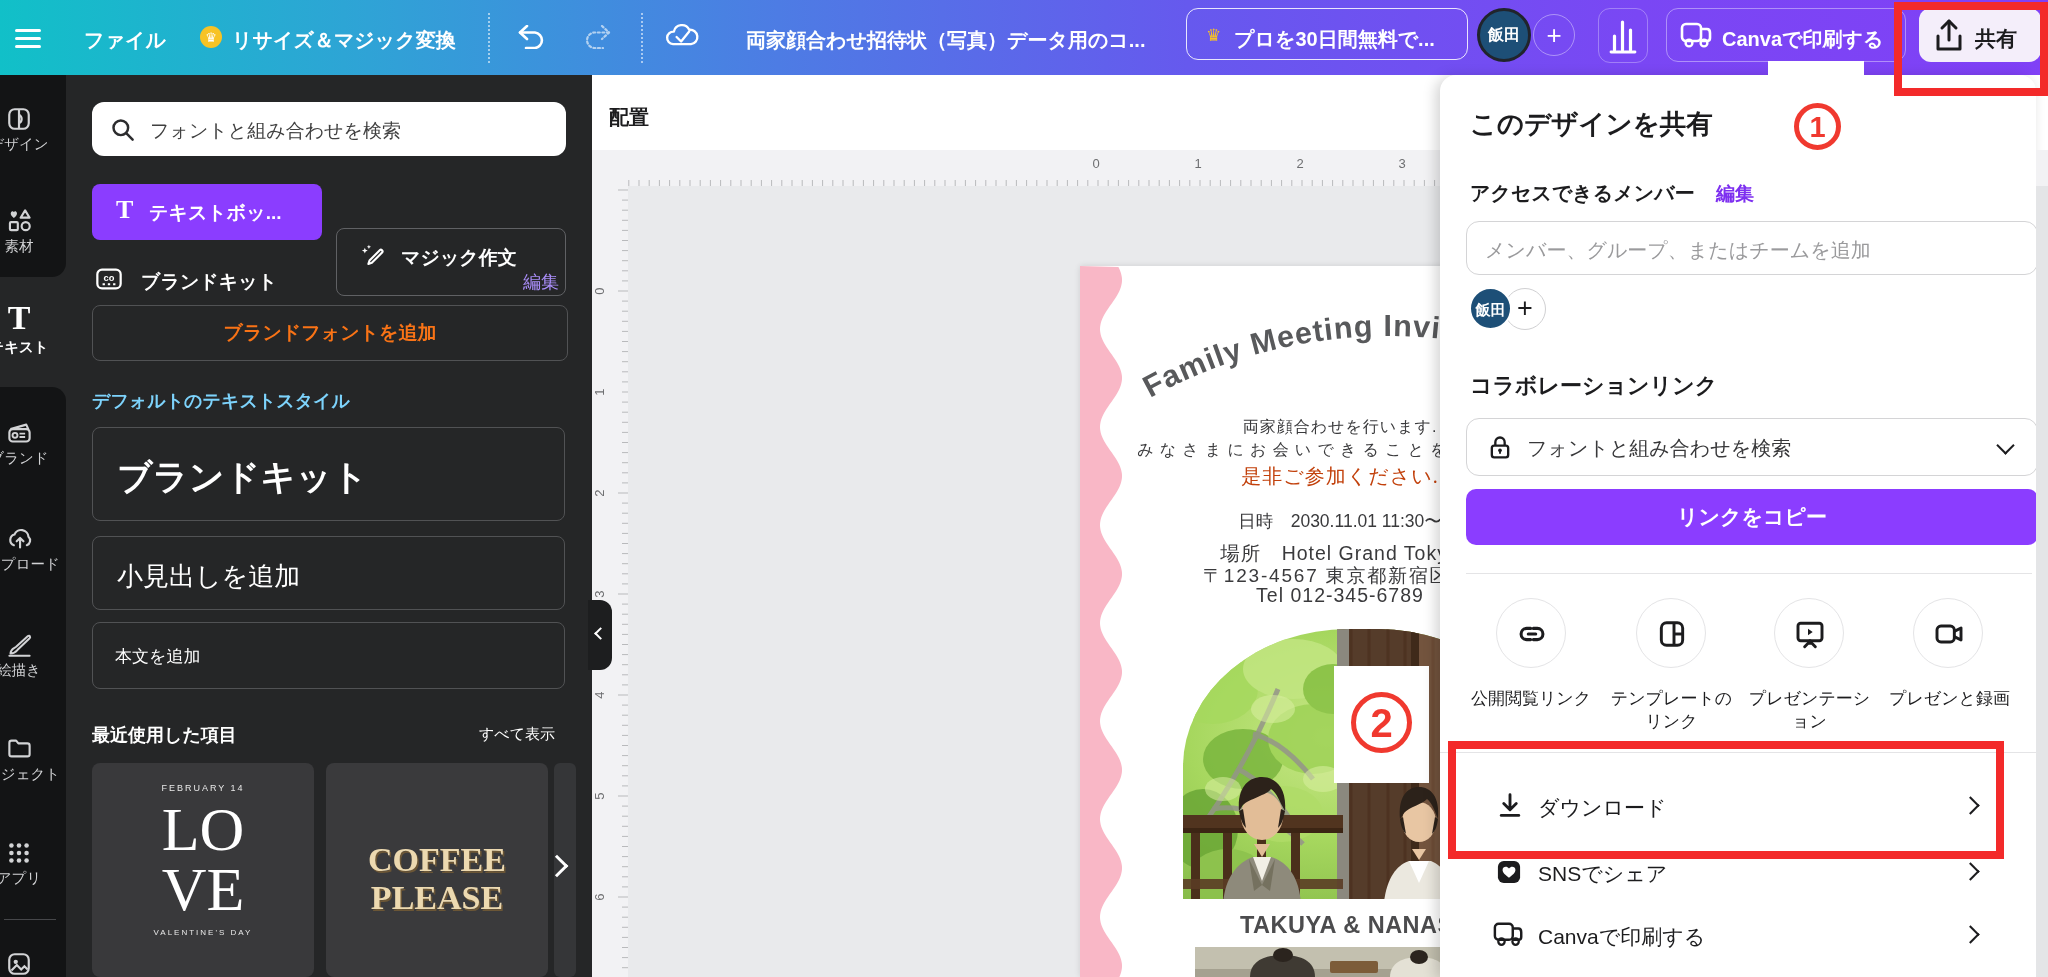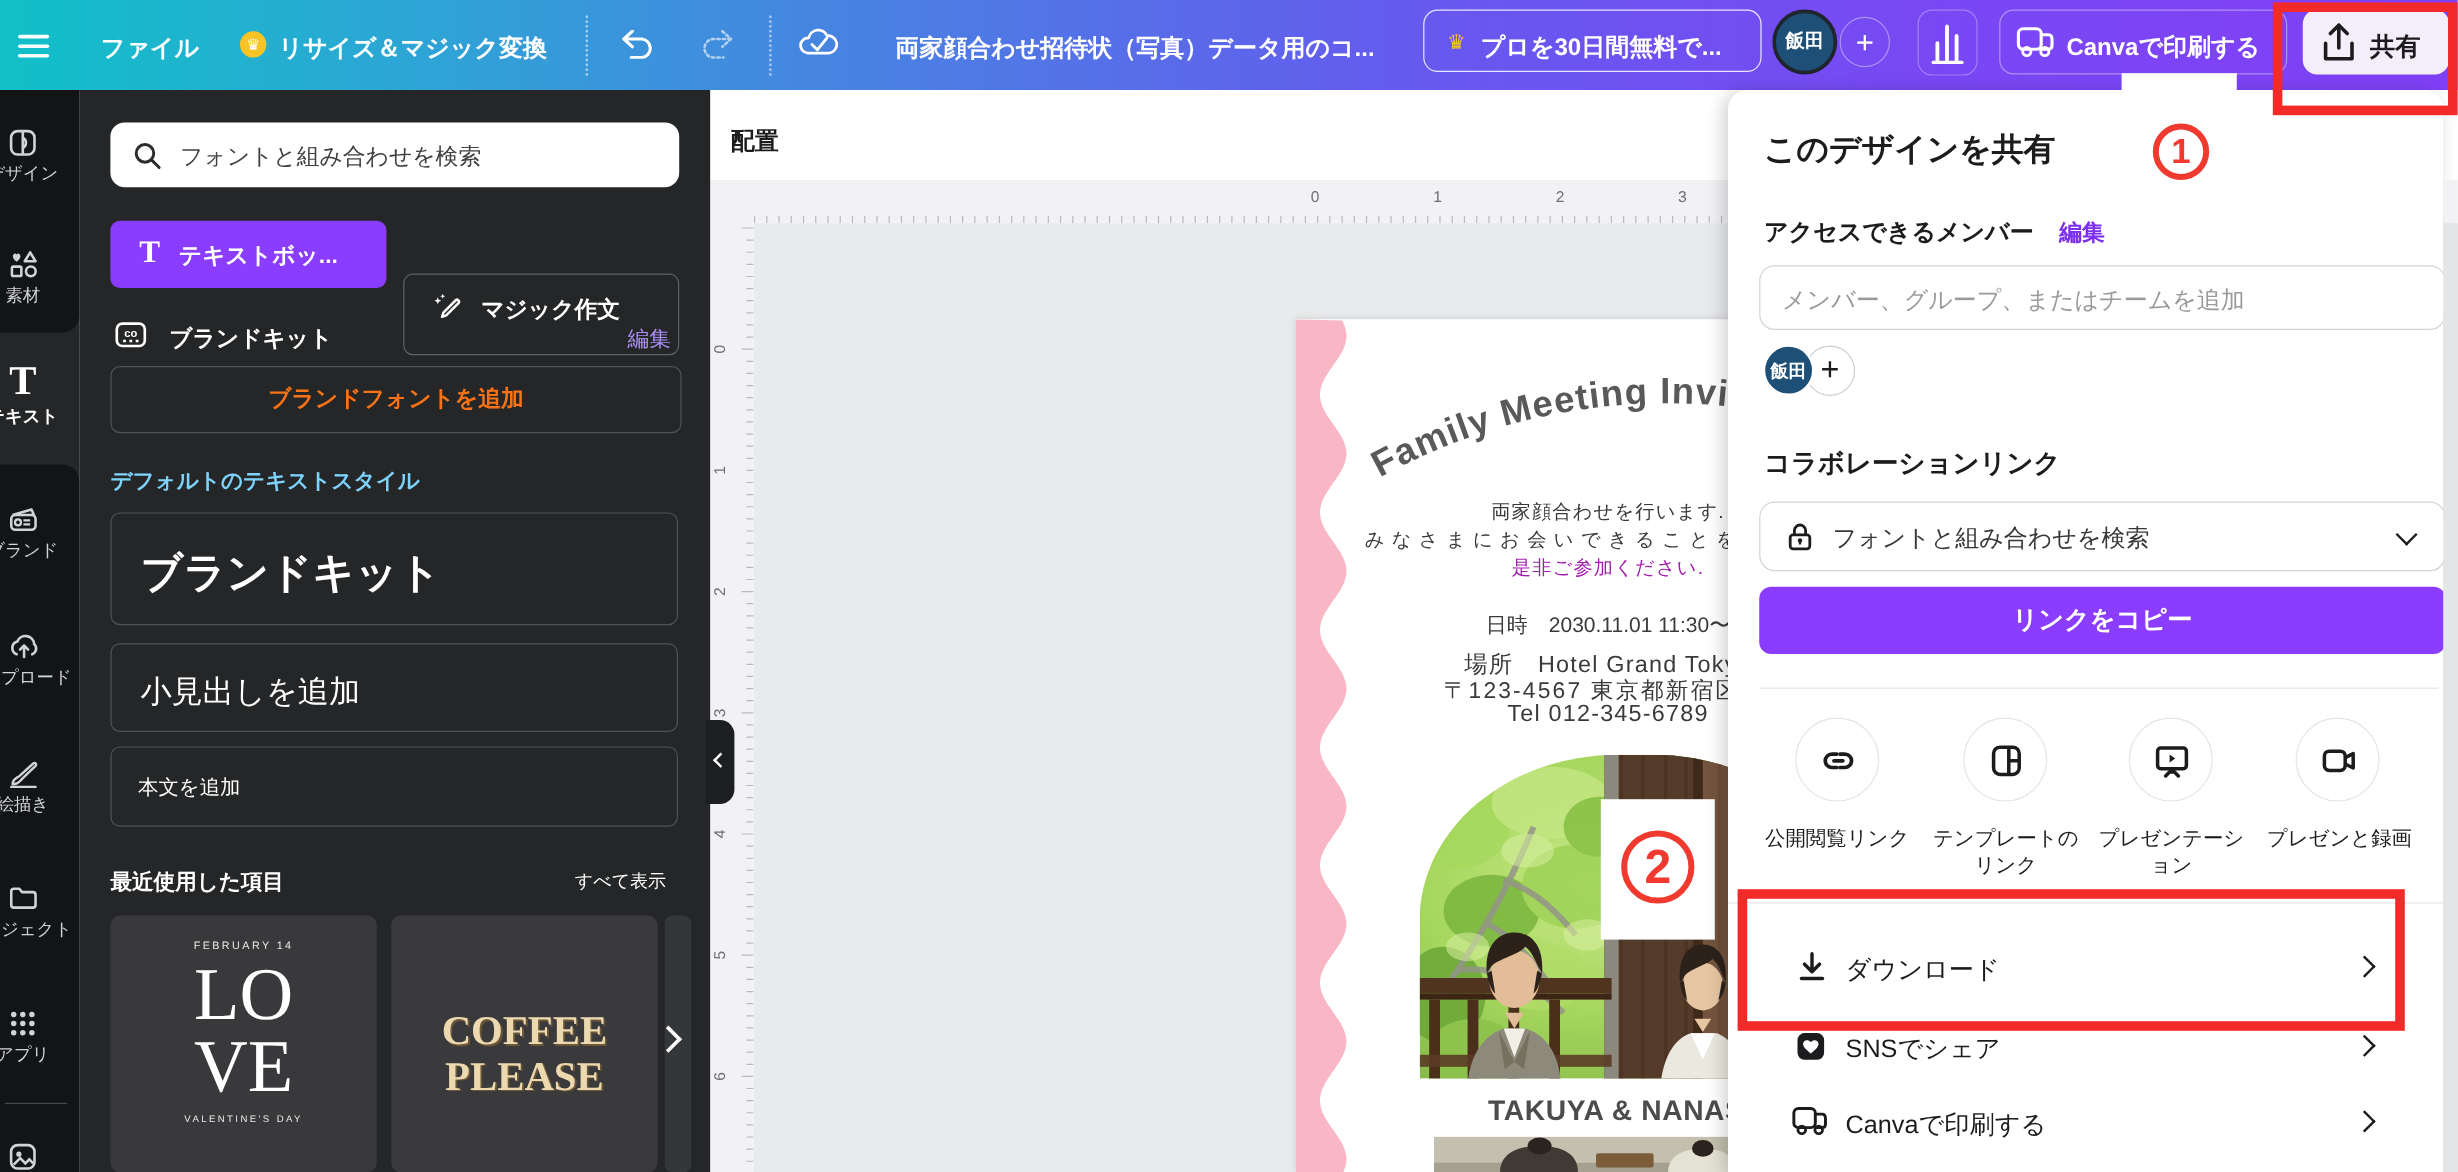--- a/index.html
+++ b/index.html
@@ -241,21 +241,21 @@
     <path id="wave" d="M0,0 L0,711 L30,711 L39.4,711 L40.2,709 L40.9,707 L41.4,705 L41.8,703 L42.0,701 L42.0,699 L41.8,697 L41.4,695 L40.9,693 L40.2,691 L39.4,689 L38.4,687 L37.3,685 L36.1,683 L34.8,681 L33.4,679 L32.1,677 L30.6,675 L29.2,673 L27.9,671 L26.5,669 L25.3,667 L24.1,665 L23.1,663 L22.2,661 L21.4,659 L20.8,657 L20.4,655 L20.1,653 L20.0,651 L20.1,649 L20.4,647 L20.8,645 L21.4,643 L22.2,641 L23.1,639 L24.1,637 L25.3,635 L26.5,633 L27.9,631 L29.2,629 L30.6,627 L32.1,625 L33.4,623 L34.8,621 L36.1,619 L37.3,617 L38.4,615 L39.4,613 L40.2,611 L40.9,609 L41.4,607 L41.8,605 L42.0,603 L42.0,601 L41.8,599 L41.4,597 L40.9,595 L40.2,593 L39.4,591 L38.4,589 L37.3,587 L36.1,585 L34.8,583 L33.4,581 L32.1,579 L30.6,577 L29.2,575 L27.9,573 L26.5,571 L25.3,569 L24.1,567 L23.1,565 L22.2,563 L21.4,561 L20.8,559 L20.4,557 L20.1,555 L20.0,553 L20.1,551 L20.4,549 L20.8,547 L21.4,545 L22.2,543 L23.1,541 L24.1,539 L25.3,537 L26.5,535 L27.9,533 L29.2,531 L30.6,529 L32.1,527 L33.4,525 L34.8,523 L36.1,521 L37.3,519 L38.4,517 L39.4,515 L40.2,513 L40.9,511 L41.4,509 L41.8,507 L42.0,505 L42.0,503 L41.8,501 L41.4,499 L40.9,497 L40.2,495 L39.4,493 L38.4,491 L37.3,489 L36.1,487 L34.8,485 L33.4,483 L32.1,481 L30.6,479 L29.2,477 L27.9,475 L26.5,473 L25.3,471 L24.1,469 L23.1,467 L22.2,465 L21.4,463 L20.8,461 L20.4,459 L20.1,457 L20.0,455 L20.1,453 L20.4,451 L20.8,449 L21.4,447 L22.2,445 L23.1,443 L24.1,441 L25.3,439 L26.5,437 L27.9,435 L29.2,433 L30.6,431 L32.1,429 L33.4,427 L34.8,425 L36.1,423 L37.3,421 L38.4,419 L39.4,417 L40.2,415 L40.9,413 L41.4,411 L41.8,409 L42.0,407 L42.0,405 L41.8,403 L41.4,401 L40.9,399 L40.2,397 L39.4,395 L38.4,393 L37.3,391 L36.1,389 L34.8,387 L33.4,385 L32.1,383 L30.6,381 L29.2,379 L27.9,377 L26.5,375 L25.3,373 L24.1,371 L23.1,369 L22.2,367 L21.4,365 L20.8,363 L20.4,361 L20.1,359 L20.0,357 L20.1,355 L20.4,353 L20.8,351 L21.4,349 L22.2,347 L23.1,345 L24.1,343 L25.3,341 L26.5,339 L27.9,337 L29.2,335 L30.6,333 L32.1,331 L33.4,329 L34.8,327 L36.1,325 L37.3,323 L38.4,321 L39.4,319 L40.2,317 L40.9,315 L41.4,313 L41.8,311 L42.0,309 L42.0,307 L41.8,305 L41.4,303 L40.9,301 L40.2,299 L39.4,297 L38.4,295 L37.3,293 L36.1,291 L34.8,289 L33.4,287 L32.1,285 L30.6,283 L29.2,281 L27.9,279 L26.5,277 L25.3,275 L24.1,273 L23.1,271 L22.2,269 L21.4,267 L20.8,265 L20.4,263 L20.1,261 L20.0,259 L20.1,257 L20.4,255 L20.8,253 L21.4,251 L22.2,249 L23.1,247 L24.1,245 L25.3,243 L26.5,241 L27.9,239 L29.2,237 L30.6,235 L32.1,233 L33.4,231 L34.8,229 L36.1,227 L37.3,225 L38.4,223 L39.4,221 L40.2,219 L40.9,217 L41.4,215 L41.8,213 L42.0,211 L42.0,209 L41.8,207 L41.4,205 L40.9,203 L40.2,201 L39.4,199 L38.4,197 L37.3,195 L36.1,193 L34.8,191 L33.4,189 L32.1,187 L30.6,185 L29.2,183 L27.9,181 L26.5,179 L25.3,177 L24.1,175 L23.1,173 L22.2,171 L21.4,169 L20.8,167 L20.4,165 L20.1,163 L20.0,161 L20.1,159 L20.4,157 L20.8,155 L21.4,153 L22.2,151 L23.1,149 L24.1,147 L25.3,145 L26.5,143 L27.9,141 L29.2,139 L30.6,137 L32.1,135 L33.4,133 L34.8,131 L36.1,129 L37.3,127 L38.4,125 L39.4,123 L40.2,121 L40.9,119 L41.4,117 L41.8,115 L42.0,113 L42.0,111 L41.8,109 L41.4,107 L40.9,105 L40.2,103 L39.4,101 L38.4,99 L37.3,97 L36.1,95 L34.8,93 L33.4,91 L32.1,89 L30.6,87 L29.2,85 L27.9,83 L26.5,81 L25.3,79 L24.1,77 L23.1,75 L22.2,73 L21.4,71 L20.8,69 L20.4,67 L20.1,65 L20.0,63 L20.1,61 L20.4,59 L20.8,57 L21.4,55 L22.2,53 L23.1,51 L24.1,49 L25.3,47 L26.5,45 L27.9,43 L29.2,41 L30.6,39 L32.1,37 L33.4,35 L34.8,33 L36.1,31 L37.3,29 L38.4,27 L39.4,25 L40.2,23 L40.9,21 L41.4,19 L41.8,17 L42.0,15 L42.0,13 L41.8,11 L41.4,9 L40.9,7 L40.2,5 L39.4,3 L38.4,1 L0,0 Z" fill="#f9b7c6"></path>
   </svg>
   <svg class="abs" style="left:0;top:0" width="640" height="711">
     <path id="arcp" d="M 70,132 A 495 495 0 0 1 560,138" fill="none"></path>
     <text font-family="Liberation Sans" font-size="30.5" font-weight="bold" fill="#58595b" letter-spacing="1">
       <textPath href="#arcp" startOffset="0">Family Meeting Invit</textPath>
     </text>
   </svg>
   <div class="abs" style="left:0px;top:151px;width:520px;text-align:center;font-size:16px;letter-spacing:1px;color:#3a3a3c;">両家顔合わせを行います.</div>
     <div class="abs" style="left:0px;top:174px;width:520px;text-align:center;font-size:16px;letter-spacing:6.2px;color:#3a3a3c;white-space:nowrap;">みなさまにお会いできることを楽しみに</div>
-    <div class="abs" style="left:0px;top:197px;width:520px;text-align:center;font-size:16px;letter-spacing:1px;color:#a21caf;">是非ご参加ください.</div>
+    <div class="abs" style="left:0px;top:197px;width:520px;text-align:center;font-size:20px;letter-spacing:1px;color:#c2410c;font-family:Liberation Serif, serif;">是非ご参加ください.</div>
   <div class="abs" style="left:0px;top:243px;width:520px;text-align:center;font-size:17.5px;letter-spacing:0px;color:#3a3a3c;">日時　2030.11.01 11:30〜</div>
   <div class="abs" style="left:0px;top:274px;width:520px;text-align:center;font-size:19.5px;letter-spacing:1px;color:#3a3a3c;">場所　Hotel Grand Tokyo</div>
   <div class="abs" style="left:0px;top:297px;width:520px;text-align:center;font-size:19px;letter-spacing:1.8px;color:#3a3a3c;white-space:nowrap;">〒123-4567 東京都新宿区○○</div>
   <div class="abs" style="left:0px;top:318px;width:520px;text-align:center;font-size:19.5px;letter-spacing:1px;color:#3a3a3c;">Tel 012-345-6789</div>
   <div id="photo" class="abs" style="left:103px;top:363px;width:360px;height:270px;border-radius:165px 165px 0 0 / 138px 138px 0 0;overflow:hidden;">
     <svg width="360" height="270" viewBox="0 0 360 270">
       <defs>
         <radialGradient id="gleaf" cx="40%" cy="40%" r="85%">
           <stop offset="0%" stop-color="#c8e787"></stop>
           <stop offset="45%" stop-color="#a6d75e"></stop>

